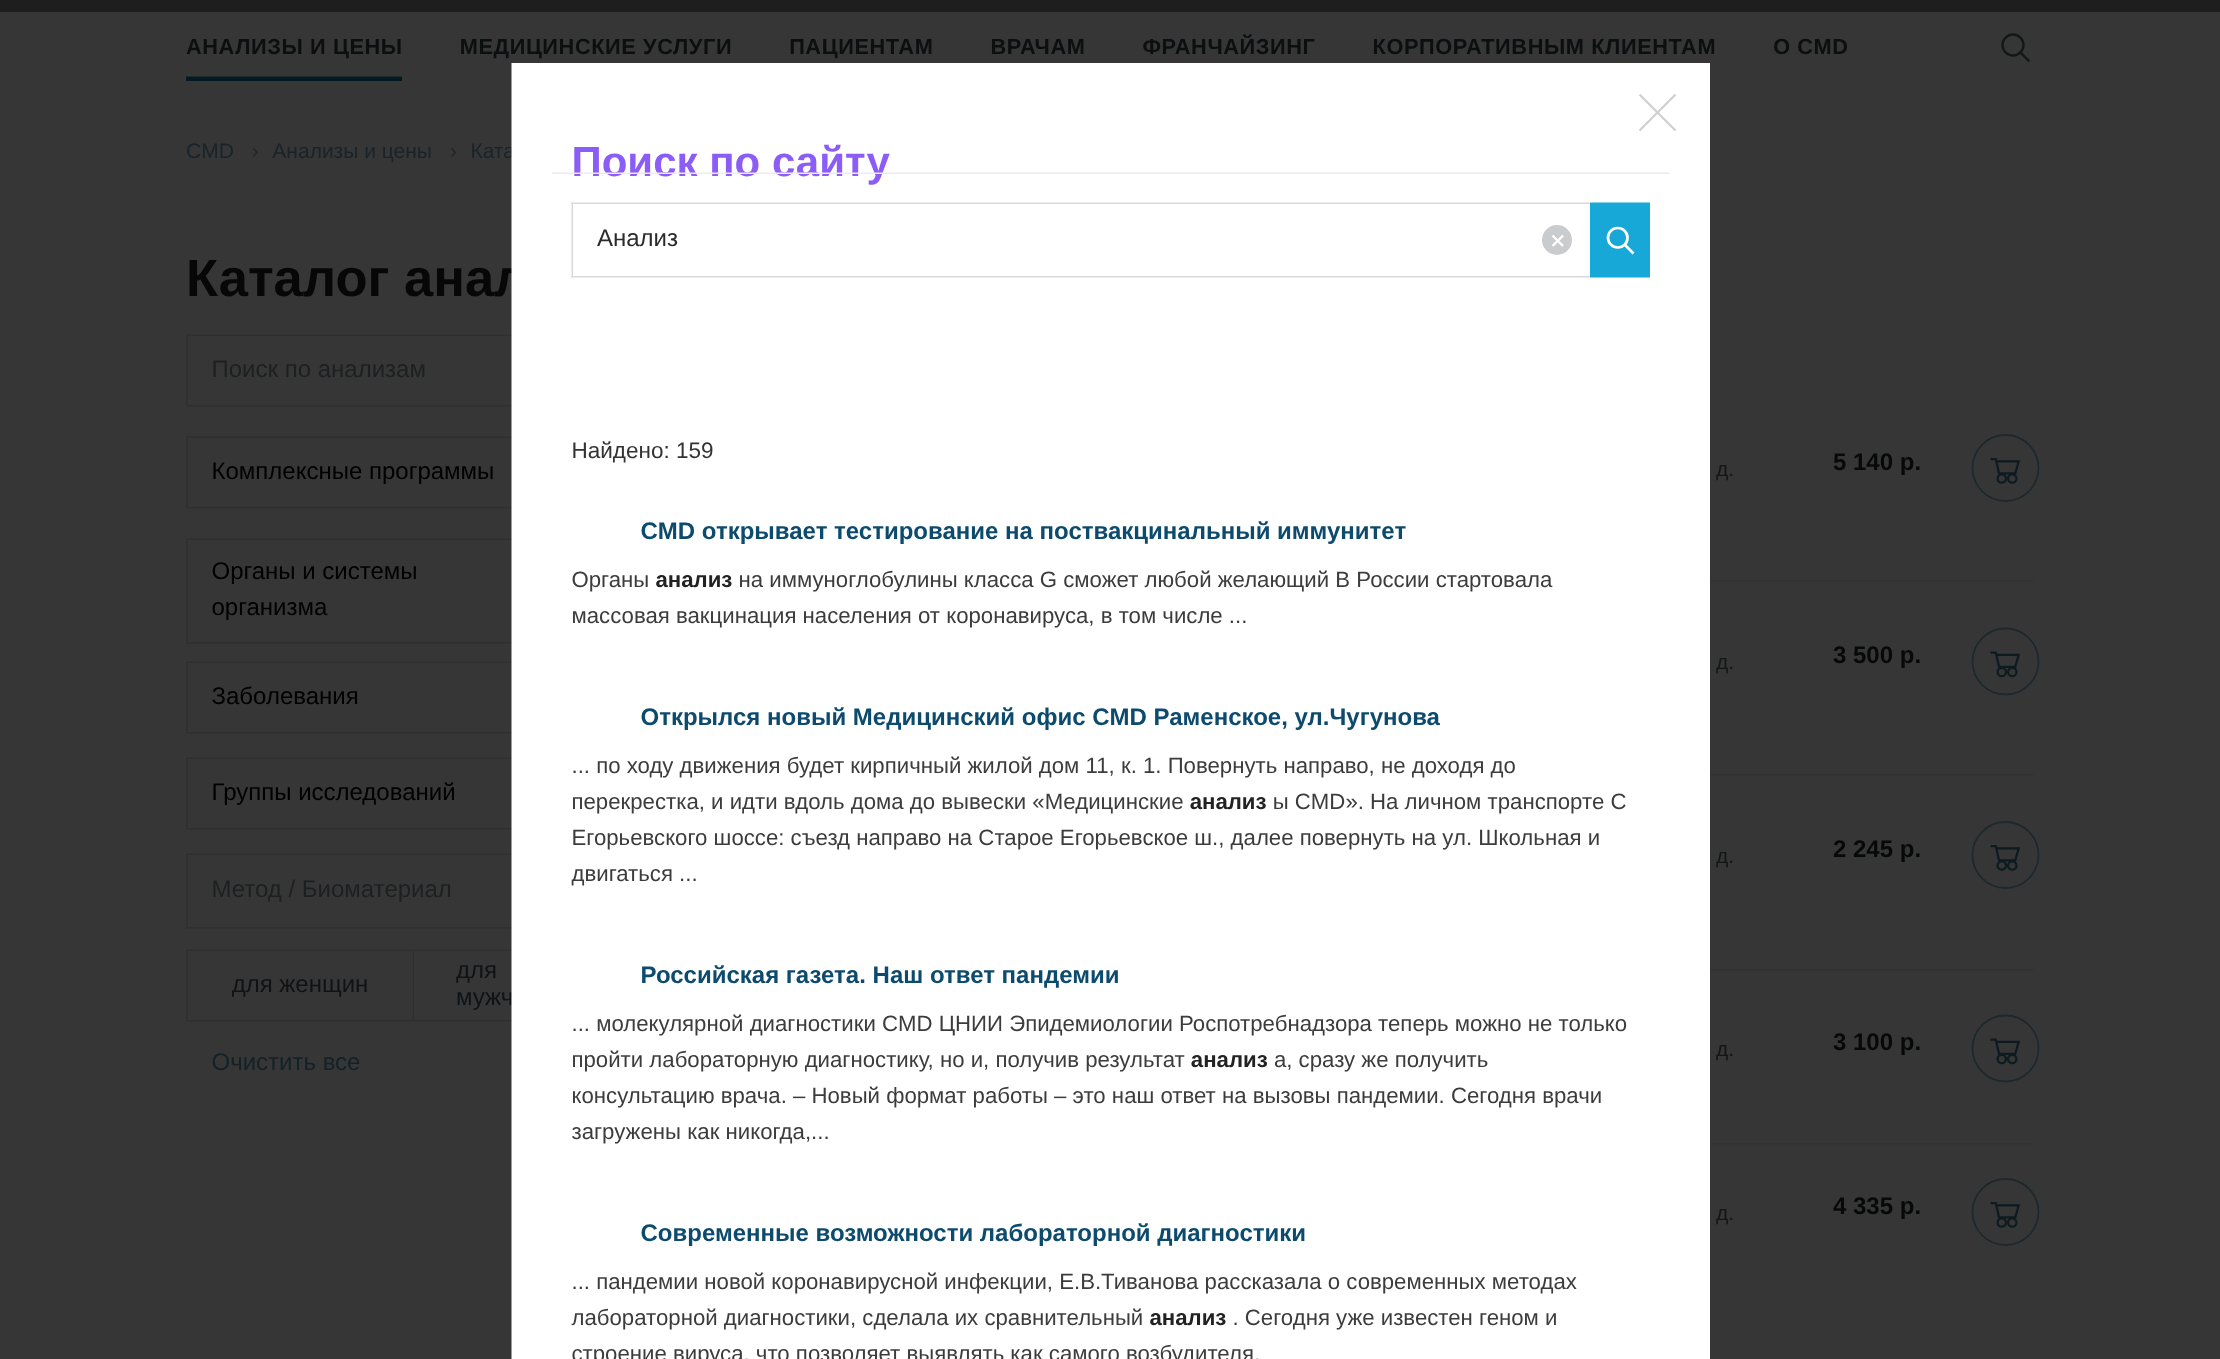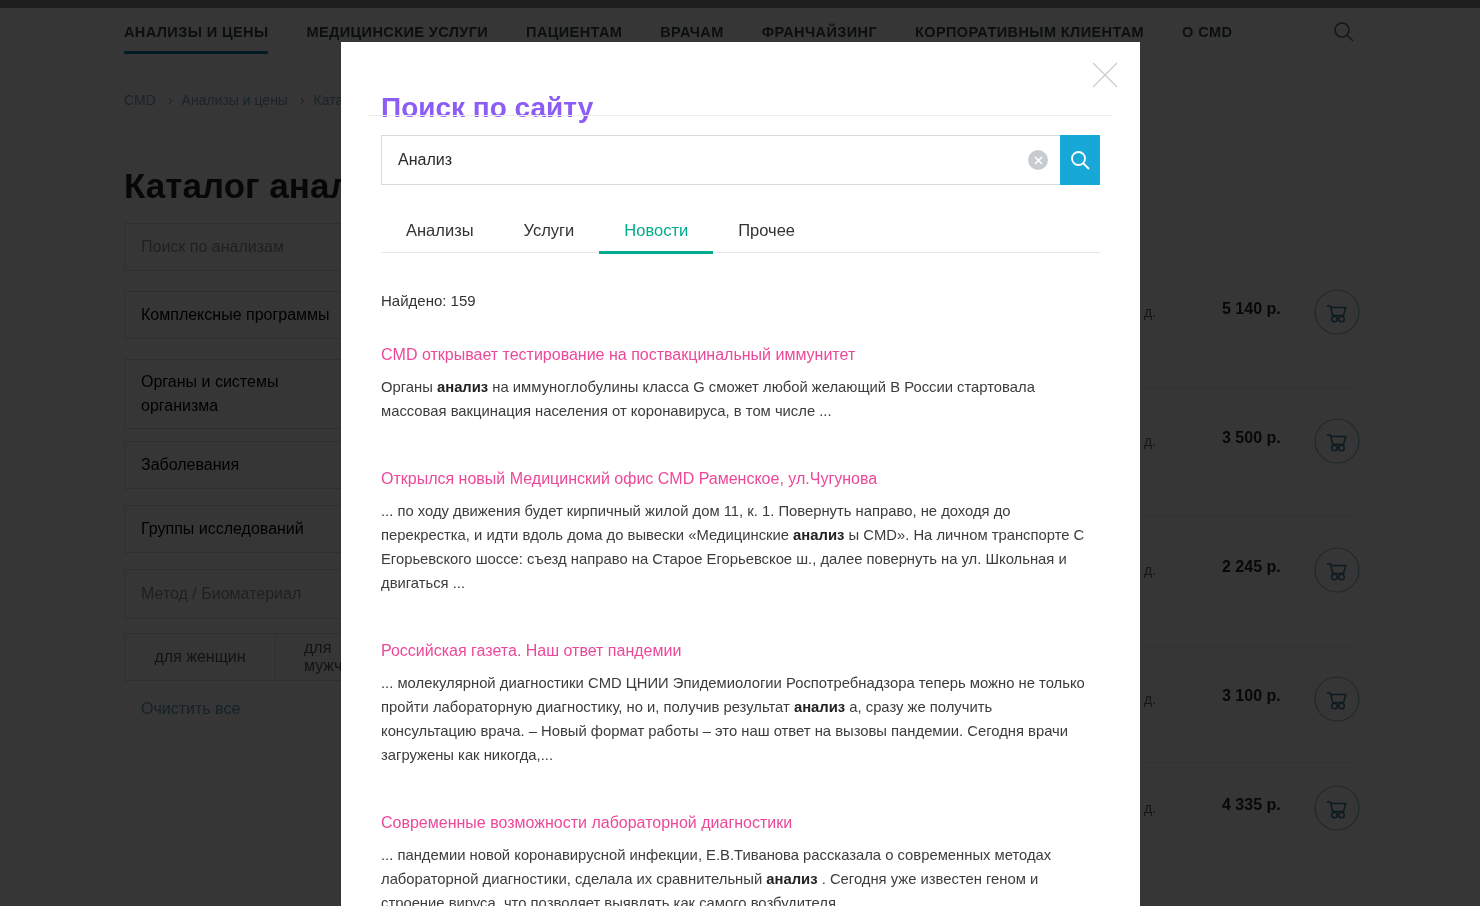--- a/index.html
+++ b/index.html
@@ -82,21 +82,21 @@
 
   .tabs { position:absolute; top:167px; left:40px; right:40px; height:44px; display:flex; border-bottom:1px solid #e8e8e8; }
   .tab { padding:0 25px; font-size:16.5px; color:#333; display:flex; align-items:center; cursor:pointer; position:relative; white-space:nowrap; }
   .tab.active { color:#00ab8e; }
   .tab.active::after { content:""; position:absolute; left:0; right:0; bottom:-2px; height:3px; background:#00ab8e; }
 
   .found { position:absolute; top:250px; left:40px; font-size:15px; color:#333; }
 
   .results { position:absolute; top:303px; left:40px; width:705px; }
   .result { margin-bottom:46px; }
-  .result-title { font-size:16px; font-weight:normal; color:#ec4899; margin-bottom:10px; cursor:pointer; line-height:20px; }
+  .result-title { font-size:16px; font-weight:bold; color:#0c4a6e; margin-bottom:10px; cursor:pointer; line-height:20px;margin-left:46px; }
   .result-body { font-size:14.8px; line-height:24px; color:#3c3c3c; }
   .result-body .b { font-weight:bold; color:#222; }
 </style>
 </head>
 <body>
 
 <div class="topstrip"></div>
 
 <div class="topbar">
   <div class="nav">
@@ -270,31 +270,20 @@
     <button class="search-btn">
       <svg width="22" height="22" viewBox="0 0 22 22">
           <g stroke="#ffffff" stroke-width="1.8" fill="none">
             <circle cx="9.5" cy="9.5" r="6.5"></circle>
             <line x1="14.5" y1="14.5" x2="20" y2="20"></line>
           </g>
         </svg>
     </button>
   </div>
 
-  <div class="tabs">
-
-      <div class="tab">Анализы</div>
-
-      <div class="tab">Услуги</div>
-
-      <div class="tab active">Новости</div>
-
-      <div class="tab">Прочее</div>
-
-  </div>
 
   <div class="found">Найдено: 159</div>
 
   <div class="results">
 
       <div class="result">
         <div class="result-title">CMD открывает тестирование на поствакцинальный иммунитет</div>
         <div class="result-body">
           
             <span>Органы </span>

